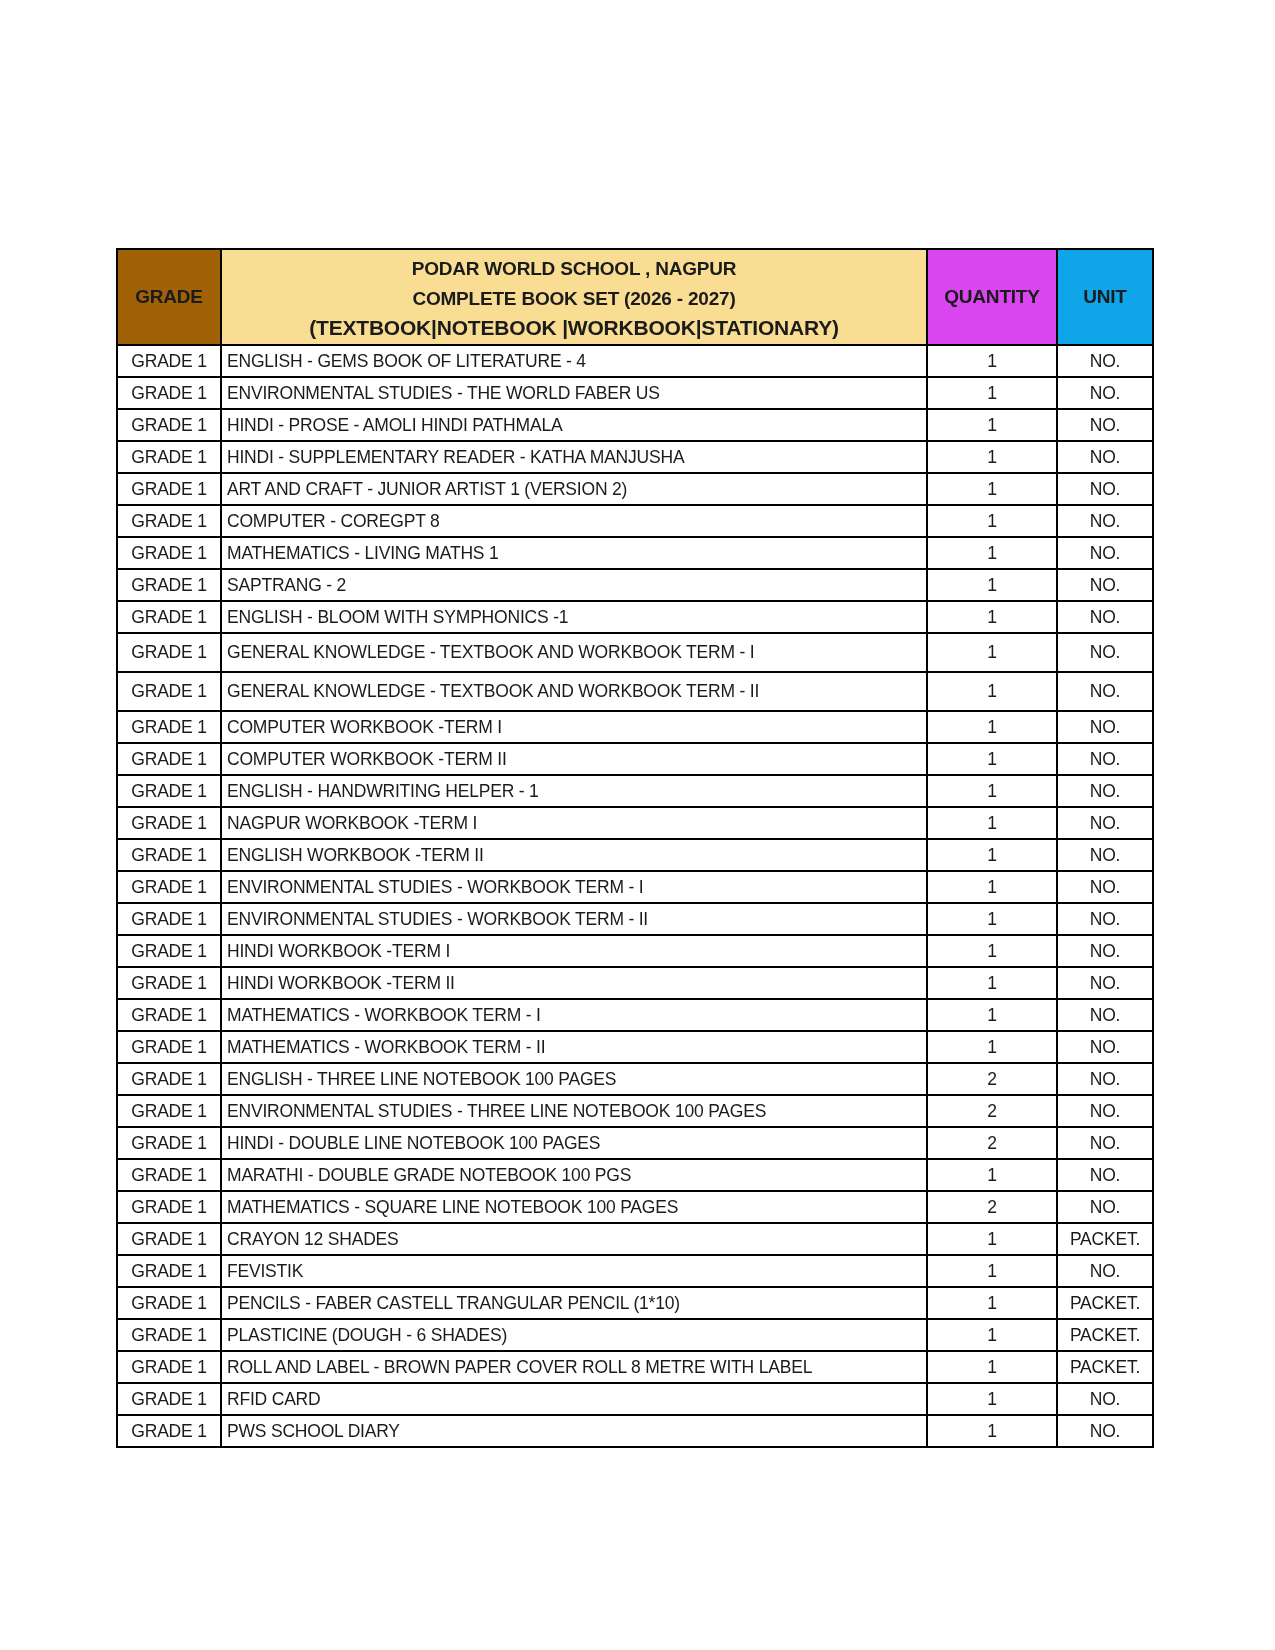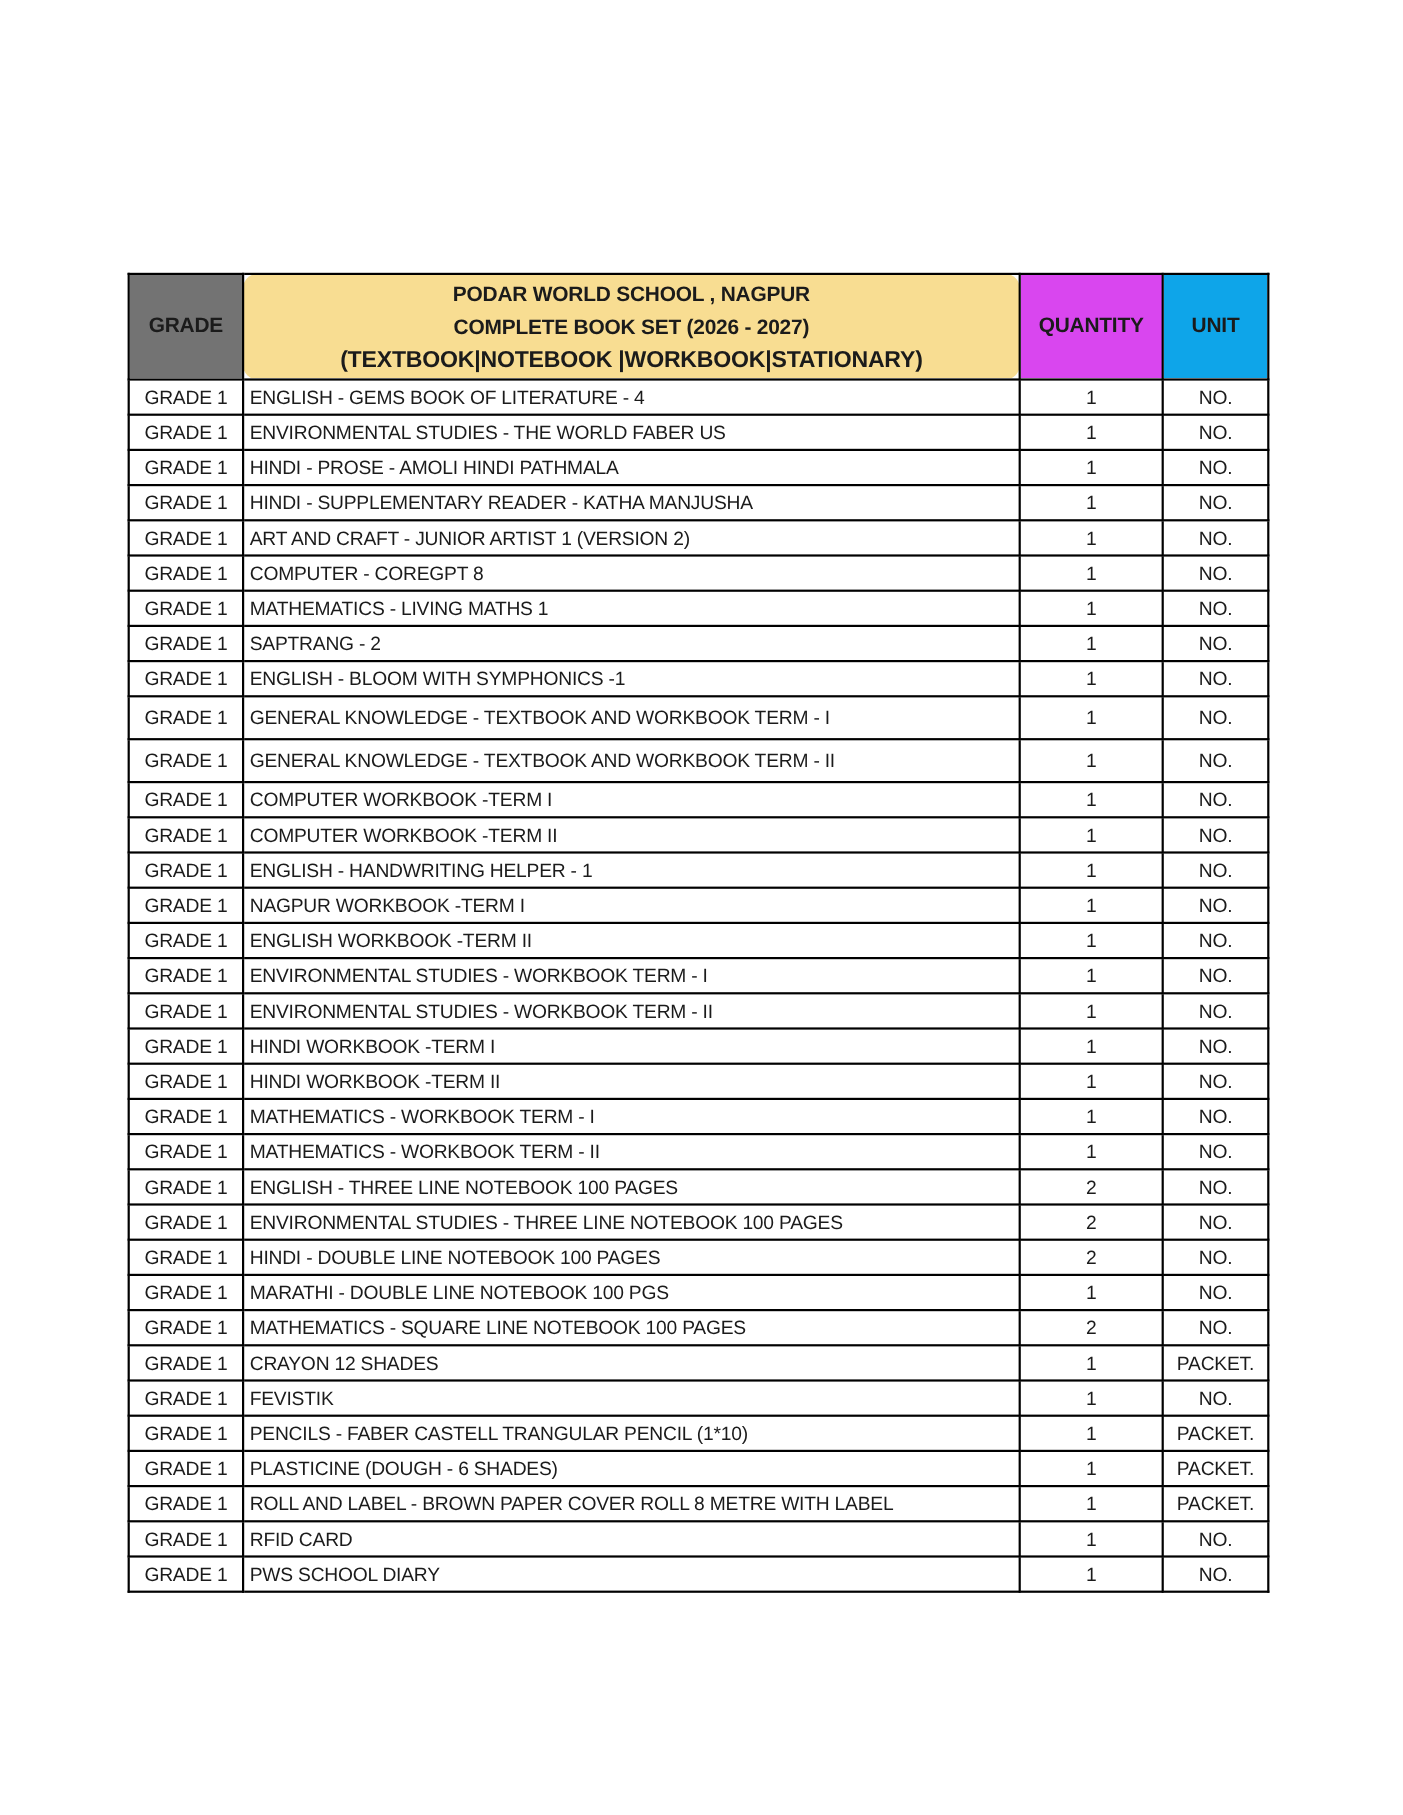--- a/index.html
+++ b/index.html
@@ -32,21 +32,21 @@
     border: 2px solid #000000;
     overflow: hidden;
     white-space: nowrap;
   }
   thead th {
     font-weight: bold;
     text-align: center;
     vertical-align: middle;
   }
   th.grade-head { font-size: 19px; }
-  th.title-head { padding: 4px 0 2px 0; border-radius: 13px; }
+  th.title-head { padding: 4px 0 2px 0; }
   .title-line1, .title-line2 { font-size: 19px; line-height: 30px; }
   .title-line3 { font-size: 21px; line-height: 28px; }
   th.qty-head, th.unit-head { font-size: 19px; }
   tbody td {
     font-size: 17.5px;
     height: 30px;
     padding: 0;
     text-align: center;
     vertical-align: middle;
     background: #ffffff;
@@ -65,21 +65,21 @@
   <div class="sheet">
     <table class="booklist">
       <colgroup>
         <col style="width:104px">
         <col style="width:706px">
         <col style="width:130px">
         <col style="width:96px">
       </colgroup>
       <thead>
         <tr>
-          <th class="grade-head header-fill" style="background: #737373;">GRADE</th>
+          <th class="grade-head header-fill" style="background: #a16207;">GRADE</th>
           <th class="title-head header-fill" style="background: rgb(248, 221, 146);">
             <div class="title-line1">PODAR WORLD SCHOOL , NAGPUR</div>
             <div class="title-line2">COMPLETE BOOK SET (2026 - 2027)</div>
             <div class="title-line3">(TEXTBOOK|NOTEBOOK |WORKBOOK|STATIONARY)</div>
           </th>
           <th class="qty-head header-fill" style="background: #d946ef;">QUANTITY</th>
           <th class="unit-head header-fill" style="background: #0ea5e9;">UNIT</th>
         </tr>
       </thead>
       <tbody>
@@ -228,21 +228,21 @@
     <td class="unit-cell">NO.</td>
   </tr>
           <tr>
     <td class="grade-cell">GRADE 1</td>
     <td class="item-cell">HINDI - DOUBLE LINE NOTEBOOK 100 PAGES</td>
     <td class="qty-cell">2</td>
     <td class="unit-cell">NO.</td>
   </tr>
           <tr>
     <td class="grade-cell">GRADE 1</td>
-    <td class="item-cell">MARATHI - DOUBLE LINE NOTEBOOK 100 PGS</td>
+    <td class="item-cell">MARATHI - DOUBLE GRADE NOTEBOOK 100 PGS</td>
     <td class="qty-cell">1</td>
     <td class="unit-cell">NO.</td>
   </tr>
           <tr>
     <td class="grade-cell">GRADE 1</td>
     <td class="item-cell">MATHEMATICS - SQUARE LINE NOTEBOOK 100 PAGES</td>
     <td class="qty-cell">2</td>
     <td class="unit-cell">NO.</td>
   </tr>
           <tr>

